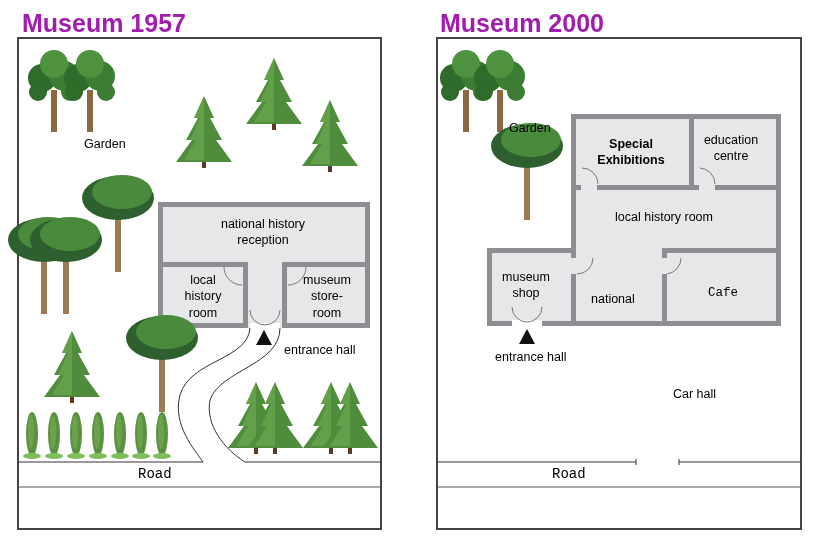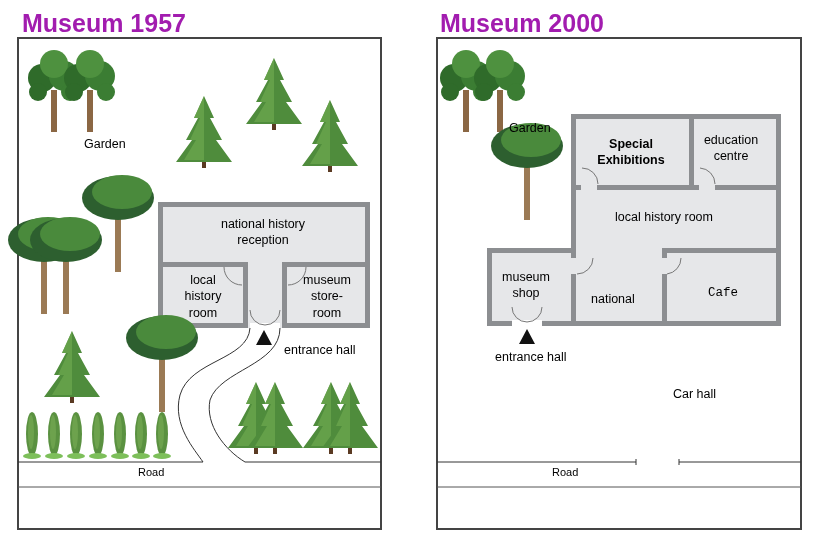--- a/index.html
+++ b/index.html
@@ -1,21 +1,21 @@
 <!DOCTYPE html>
 <html><head>
 <meta charset="utf-8">
 <style>
   html, body { margin:0; padding:0; background:#ffffff; }
   body { width:815px; height:546px; position:relative; overflow:hidden; font-family:"Liberation Sans", "DejaVu Sans", sans-serif; color:#222; }
   .title { position:absolute; font-weight:bold; font-size:25px; color:#a21caf; }
   .panel { position:absolute; border:2px solid #444; box-sizing:border-box; background:#fff; }
   svg { position:absolute; left:0; top:0; }
   .lbl { position:absolute; font-size:12.5px; text-align:center; line-height:1.3; color:#000000; white-space:nowrap; }
-  .lbl.big { font-size:11px; }
+  .lbl.big { font-size:14px;font-family:Liberation Mono, monospace; }
 </style>
 </head>
 <body>
 
 <div class="title" style="left:22px; top:9px;">Museum 1957</div>
 <div class="title" style="left:440px; top:9px;">Museum 2000</div>
 
 <div class="panel" style="left:17px; top:37px; width:365px; height:493px;"></div>
 <div class="panel" style="left:436px; top:37px; width:366px; height:493px;"></div>
 

